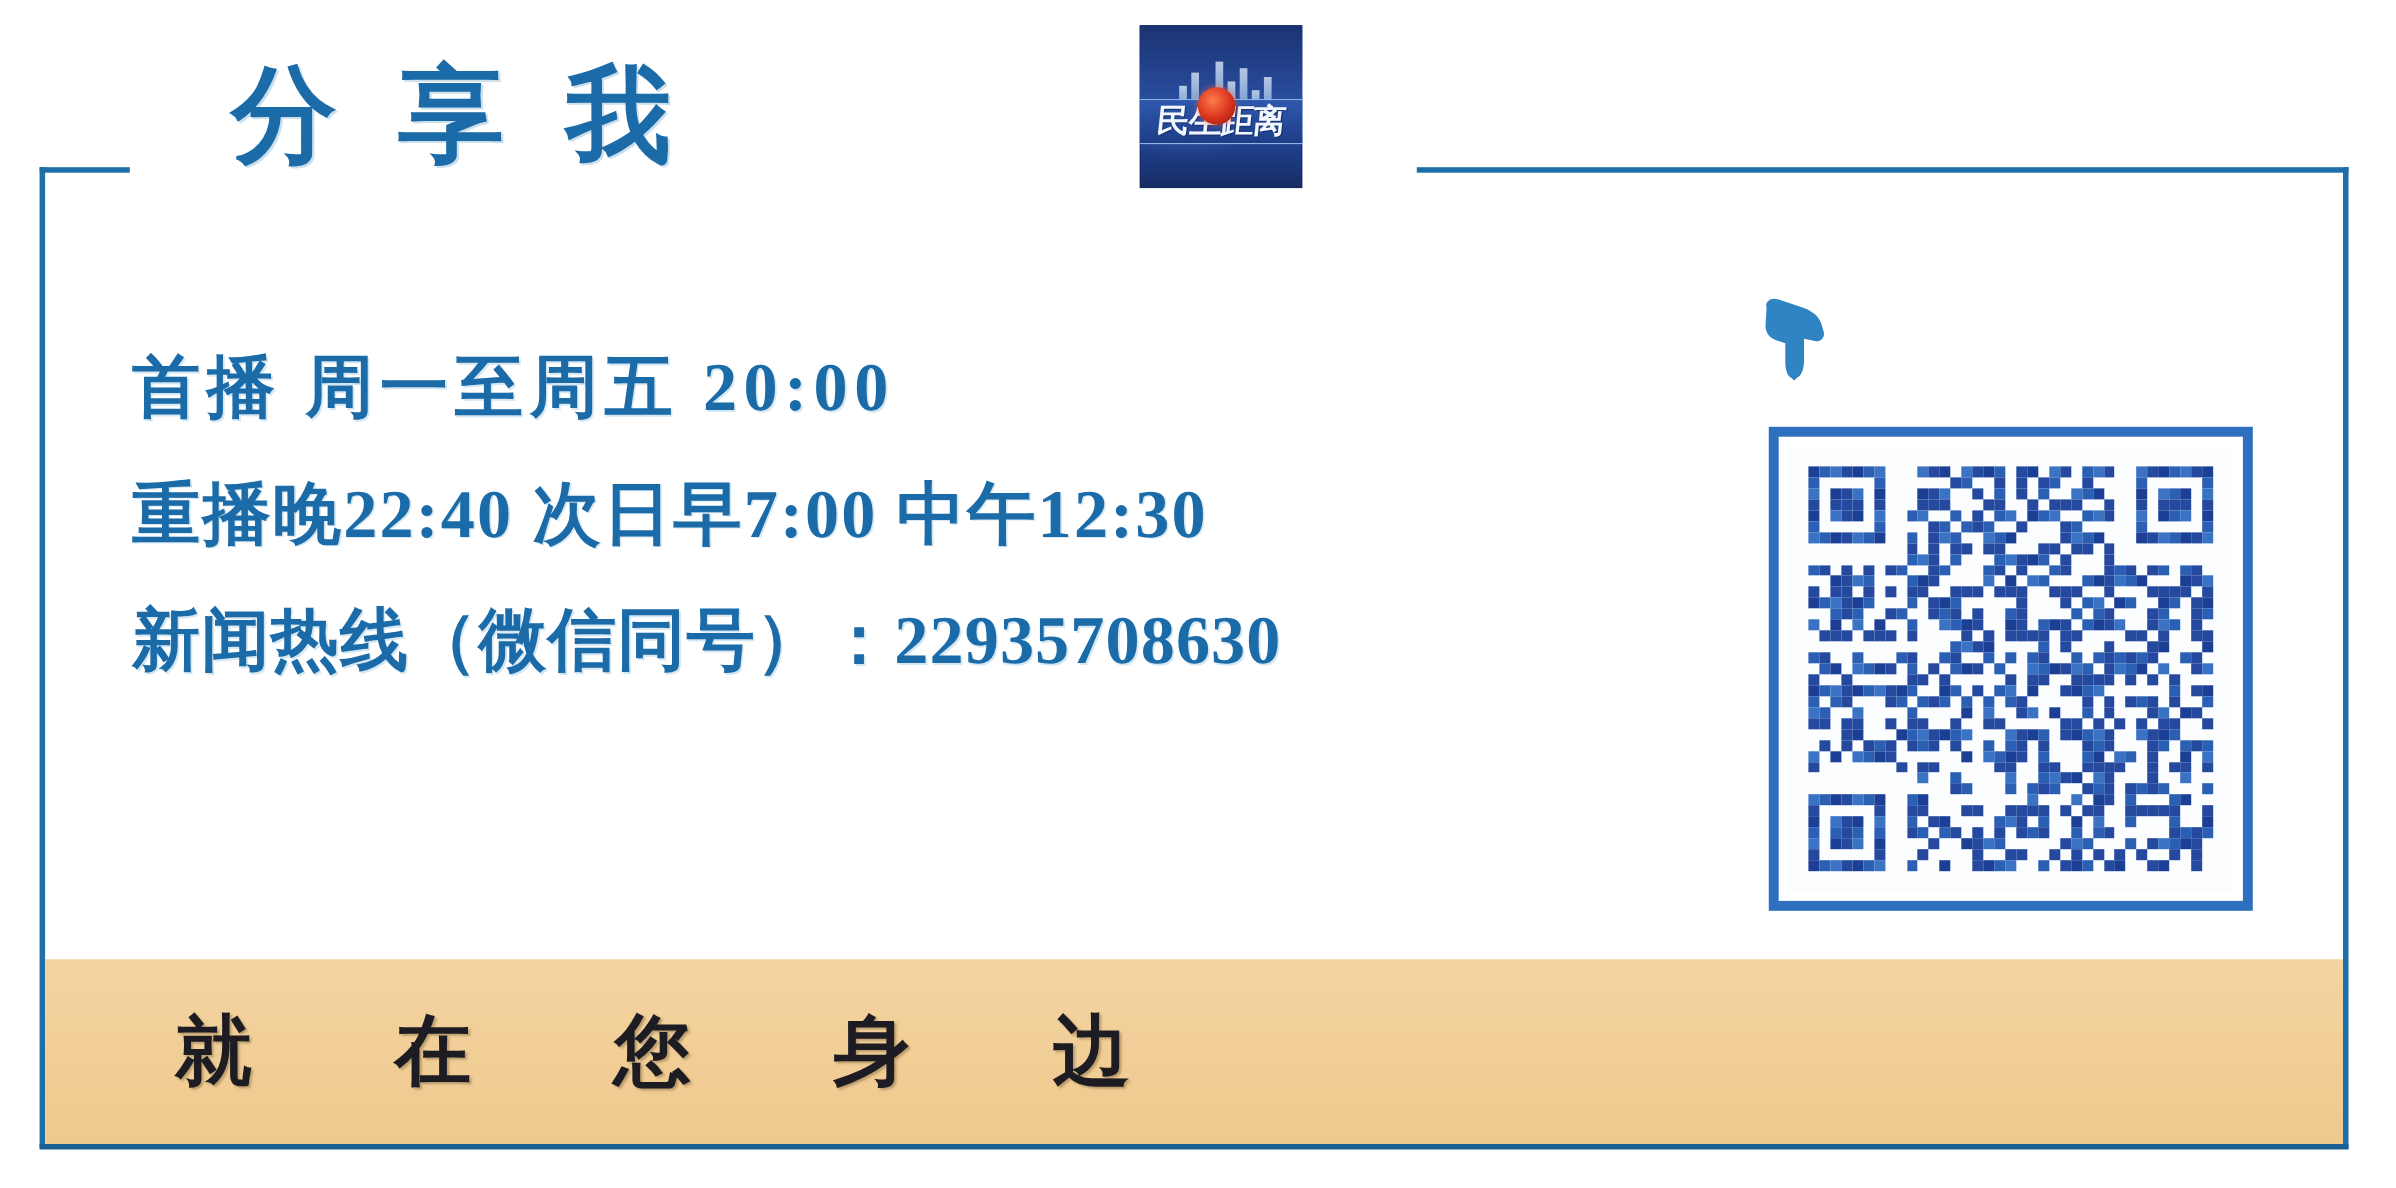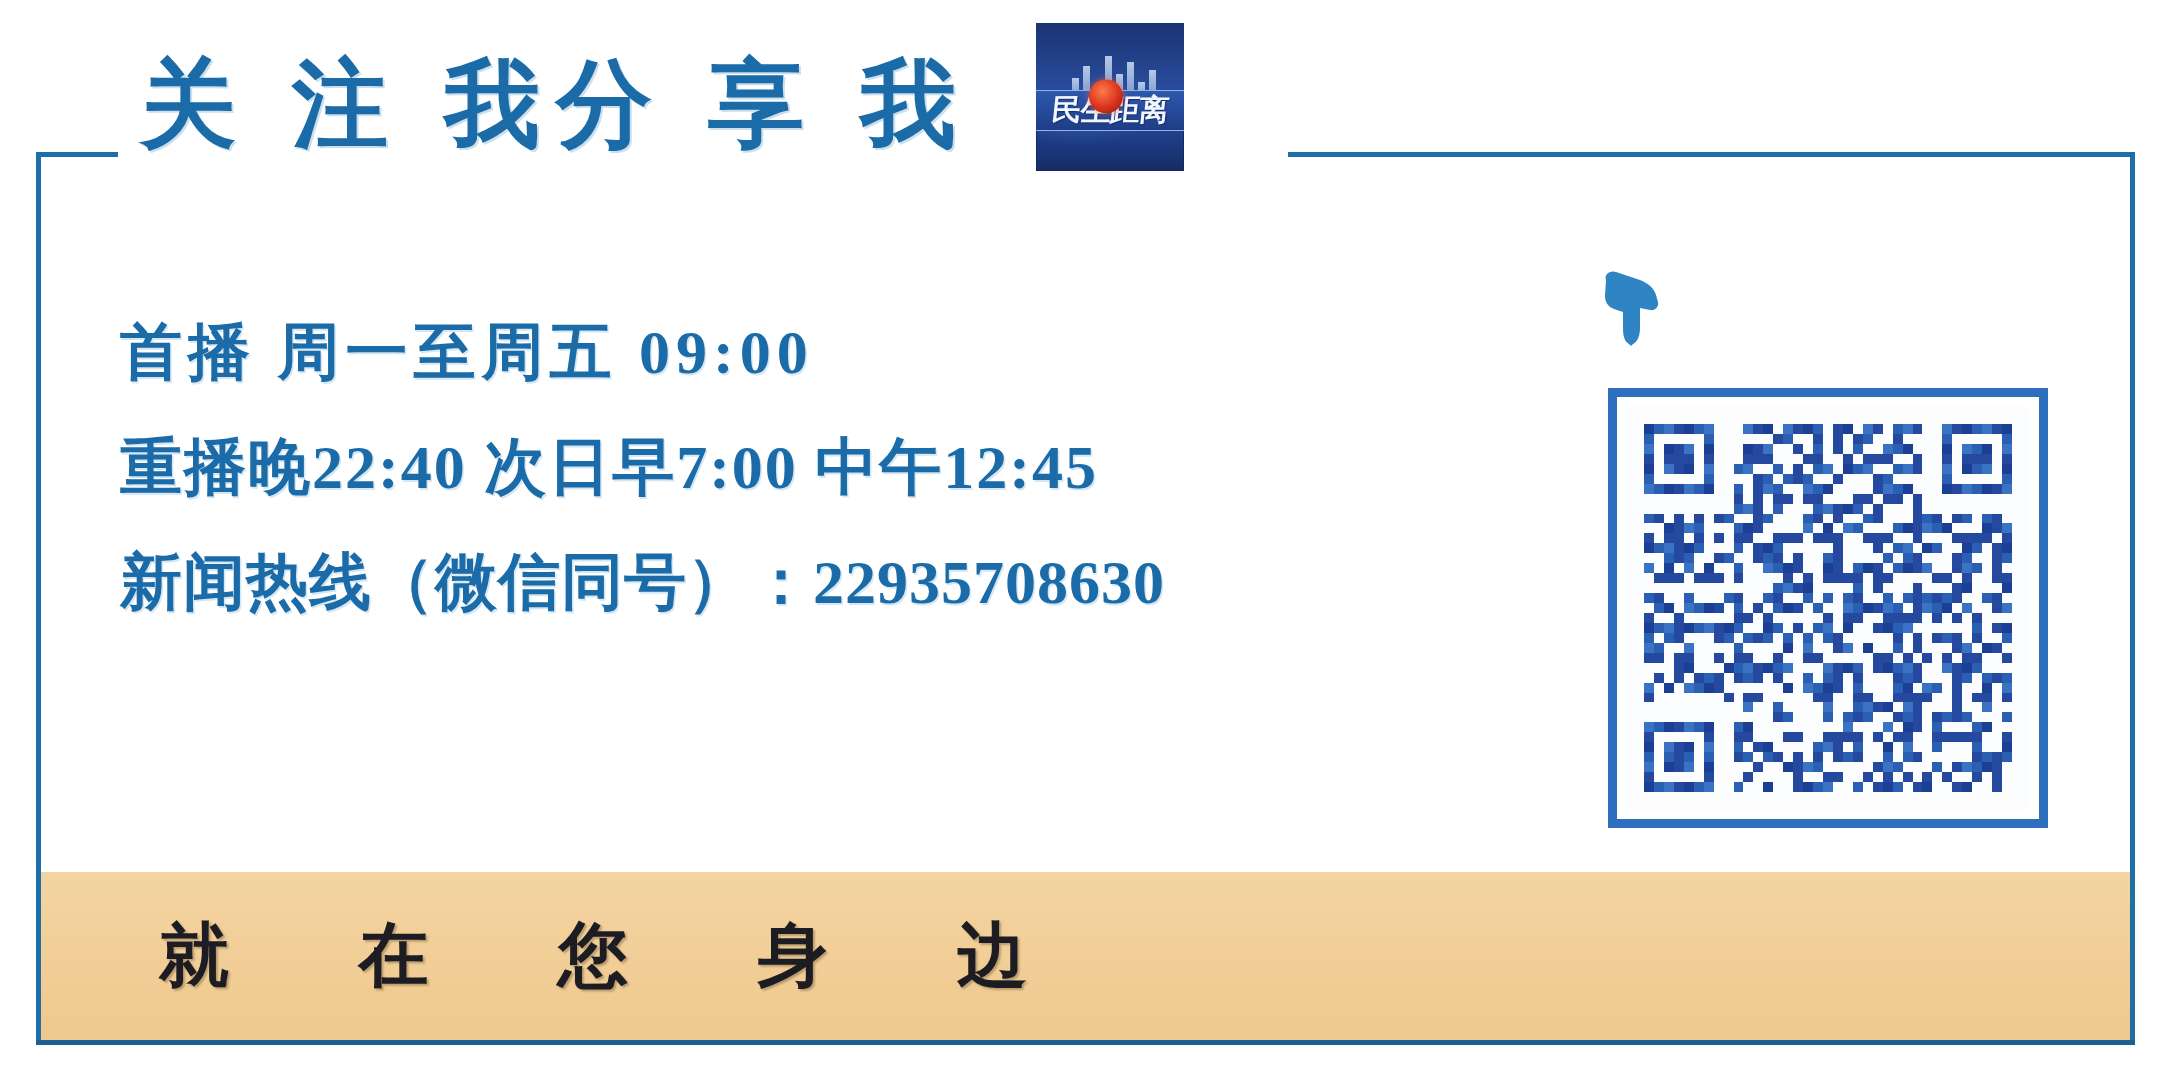--- a/index.html
+++ b/index.html
@@ -155,21 +155,20 @@
 
 <div id="card">
 
   <div class="frame-top-left"></div>
   <div class="frame-top-right"></div>
   <div class="frame-left"></div>
   <div class="frame-right"></div>
   <div class="frame-bottom"></div>
 
   <div id="headline">
-    <span class="head-word">关 注 我</span>
     <span class="head-gap"></span>
     <span class="head-word">分 享 我</span>
   </div>
 
   <div id="logo">
     <div class="logo-sky"></div>
     <div class="logo-skyline">
       <i style="height:22px"></i>
         <i style="height:34px"></i>
         <i style="height:16px"></i>
@@ -178,22 +177,22 @@
         <i style="height:38px"></i>
       <i style="height:18px"></i>
         <i style="height:30px"></i>
     </div>
     <div class="logo-band">
       <span class="logo-text">民生距离</span>
     </div>
     <div class="logo-swirl"></div>
   </div>
 
-  <div class="info-line" id="line-premiere">首播 周一至周五 09:00</div>
-  <div class="info-line" id="line-rerun">重播晚22:40 次日早7:00 中午12:45</div>
+  <div class="info-line" id="line-premiere">首播 周一至周五 20:00</div>
+  <div class="info-line" id="line-rerun">重播晚22:40 次日早7:00 中午12:30</div>
   <div class="info-line" id="line-hotline">新闻热线（微信同号）：22935708630</div>
 
   <div id="hint">
     <svg class="hand-icon" viewBox="0 0 62 78">
       <path d="M6 12 C4 6 10 2 16 4 L40 12 C48 15 54 20 56 27
                L58 34 C59 39 55 43 50 42 L40 40 L40 60
                C40 70 36 76 31 76 C26 76 23 70 23 61 L23 44
                L14 41 C8 39 5 34 5 28 Z" fill="#2f84c4"></path>
       <path d="M25 44 L25 72 L31 78 L37 72 L37 44 Z" fill="#2f84c4"></path>
     </svg>

